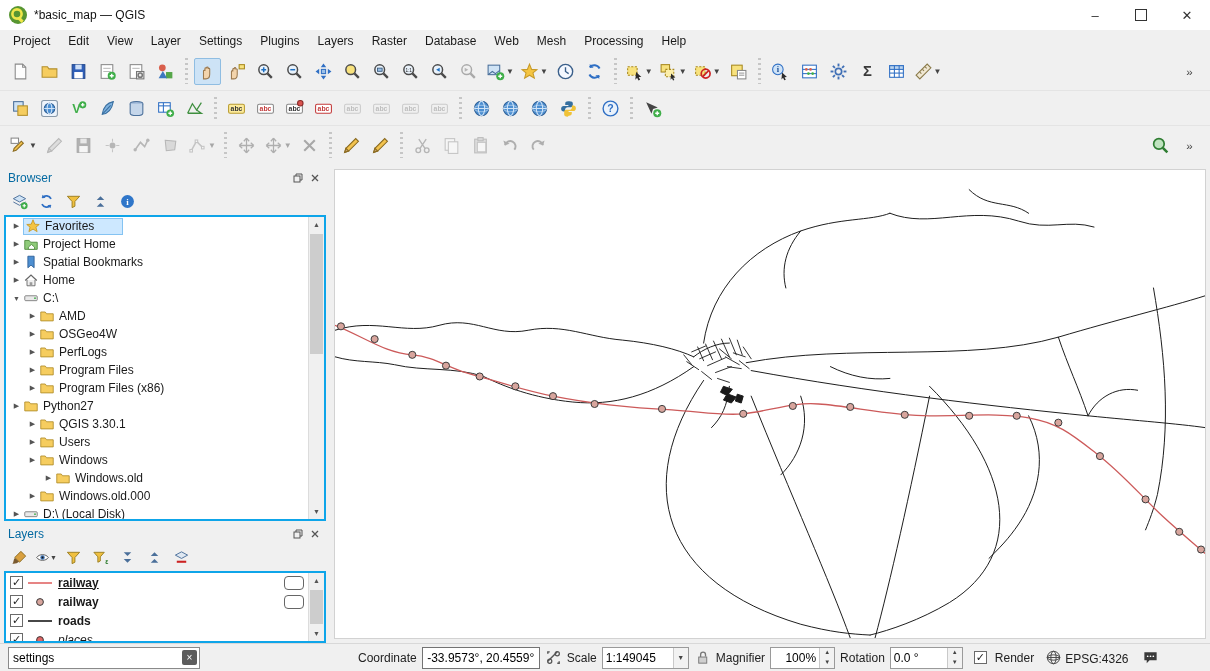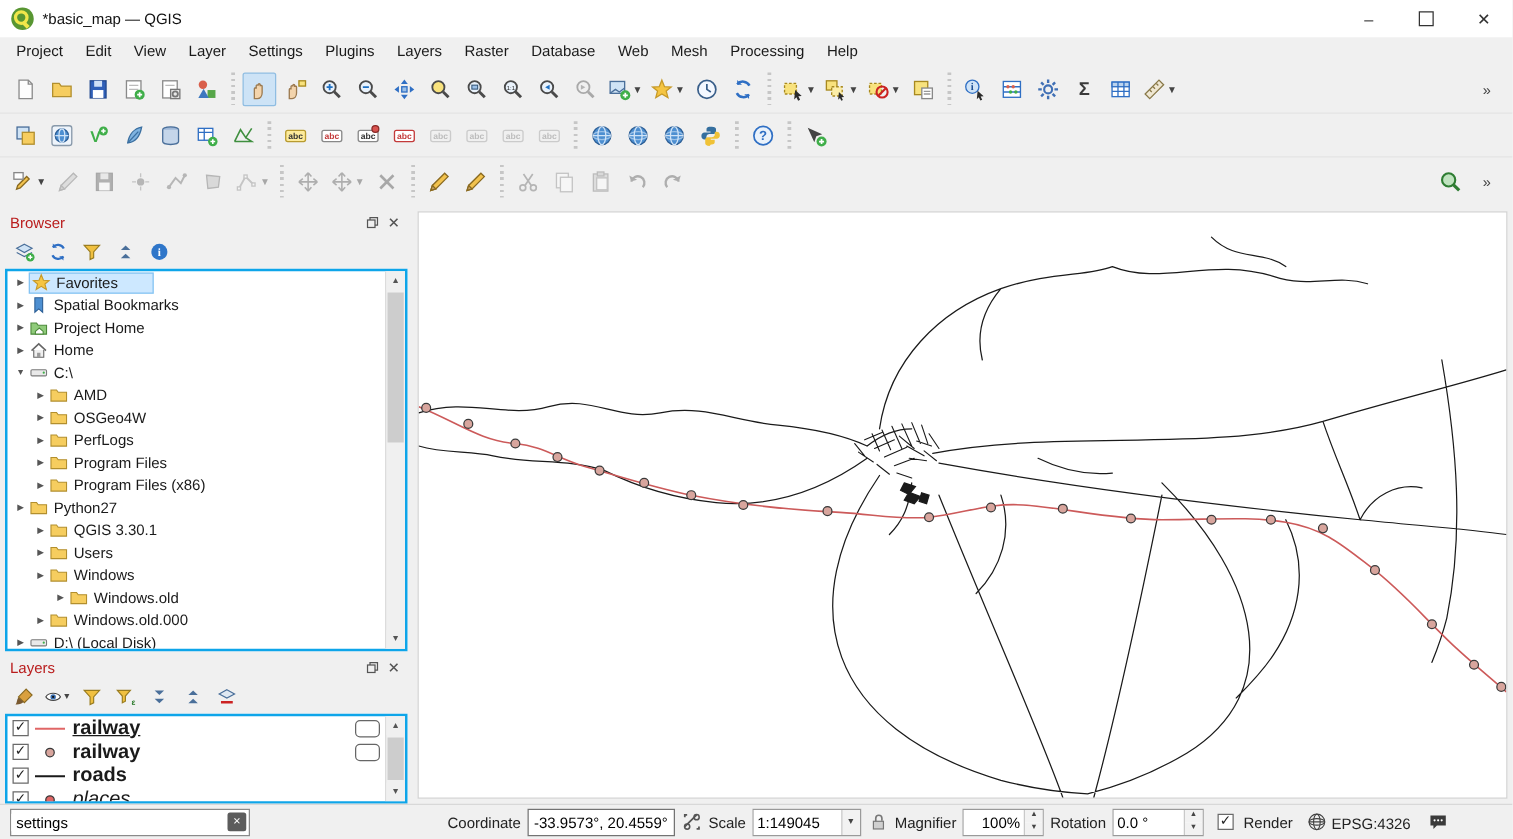--- a/index.html
+++ b/index.html
@@ -30,21 +30,21 @@
   .sep{width:3px;align-self:stretch;margin:4px 5px;
     background:repeating-linear-gradient(to bottom,#c6c6c6 0 2px,#f0f0f0 2px 5px);}
   .push{margin-left:auto !important;}
   
   .main{flex:1;display:flex;background:#f0f0f0;padding-top:5px;min-height:0;}
   .left-col{flex:0 0 322px;display:flex;flex-direction:column;padding:0 2px 0 4px;min-height:0;}
   .panel{display:flex;flex-direction:column;min-height:0;}
   .panel-browser{flex:0 0 352px;}
   .panel-layers{flex:1;margin-top:4px;min-height:0;}
   .panel-header{height:18px;display:flex;align-items:center;padding:0 4px;}
-  .panel-title{flex:1;font-size:12px;color:#b91c1c;}
+  .panel-title{flex:1;font-size:12px;color:#0369a1;}
   .panel-hbtn{width:14px;height:14px;border:none;background:transparent;padding:0;margin-left:3px;
     display:flex;align-items:center;justify-content:center;}
   .panel-toolbar{height:26px;display:flex;align-items:center;gap:3px;padding:1px 3px;}
   .ptb{width:24px;height:24px;border:1px solid transparent;background:transparent;border-radius:2px;
     display:flex;align-items:center;justify-content:center;padding:0;}
   .ptb .ic{width:17px;height:17px;}
   .ptb .dd{font-size:7px;color:#444;}
   .scroll-pane{flex:1;display:flex;border:2px solid #0ea5e9;background:#fff;min-height:0;overflow:hidden;justify-content:flex-end;}
   .tree-body{flex:1;overflow:hidden;position:relative;}
   .tree-row{height:18px;display:flex;align-items:center;white-space:nowrap;}
@@ -57,21 +57,21 @@
   .vscroll{flex:0 0 15px;display:flex;flex-direction:column;background:#f0f0f0;border-left:1px solid #dcdcdc;}
   .vs-btn{height:15px;flex:0 0 15px;display:flex;align-items:center;justify-content:center;
     font-size:7px;color:#555;background:#f0f0f0;border:none;padding:0;}
   .vs-track{flex:1;position:relative;}
   .vs-thumb{position:absolute;left:1px;right:1px;background:#cdcdcd;}
   
   .layer-row{height:19px;display:flex;align-items:center;padding-left:4px;white-space:nowrap;}
   .chk{width:13px;height:13px;border:1px solid #6a6a6a;background:#fff;display:flex;align-items:center;
     justify-content:center;font-size:11px;font-weight:bold;color:#222;flex:0 0 13px;margin-right:4px;box-sizing:border-box;line-height:11px;}
   .lsym{width:26px;height:14px;margin-right:5px;flex:0 0 26px;}
-  .llabel{font-size:16px;}
+  .llabel{font-size:12px;}
   .llabel.b{font-weight:bold;}
   .llabel.u{text-decoration:underline;}
   .llabel.i{font-style:italic;}
   .badge{margin-left:auto;margin-right:4px;width:18px;height:12px;border:1.5px solid #666;
     border-radius:4px;flex:0 0 18px;}
   
   .map-wrap{flex:1;margin:0 4px 4px 6px;background:#fff;border:1px solid #d2d2d2;min-width:0;}
   .map-wrap svg{width:100%;height:100%;display:block;}
   
   .statusbar{flex:0 0 27px;display:flex;align-items:center;background:#f0f0f0;border-top:1px solid #d8d8d8;
@@ -699,33 +699,33 @@
                   <span class="tree-ic"><svg viewBox="0 0 18 18" width="16" height="16">
                       <path d="M9 2 L11 7 L16 7.3 L12.3 10.3 L13.6 15.3 L9 12.5 L4.4 15.3 L5.7 10.3 L2 7.3 L7 7 Z" fill="#f5c542" stroke="#c79a28"></path>
                     </svg></span>
                   <span>Favorites</span>
                 </span>
               </div>
               <div class="tree-row" style="padding-left: 4px;">
                 <span class="expander">▶</span>
                 <span style="display: flex; align-items: center;">
                   <span class="tree-ic"><svg viewBox="0 0 18 18" width="16" height="16">
-                      <path d="M5.5 2.5 h7 v13 l-3.5 -3 -3.5 3 z" fill="#4d8fd1" stroke="#2d5f96"></path>
-                    </svg></span>
-                  <span>Spatial Bookmarks</span>
-                </span>
-              </div>
-              <div class="tree-row" style="padding-left: 4px;">
-                <span class="expander">▶</span>
-                <span style="display: flex; align-items: center;">
-                  <span class="tree-ic"><svg viewBox="0 0 18 18" width="16" height="16">
                       <path d="M2 5 h5 l1.5 2 H16 v8 H2 z" fill="#8fcb7a" stroke="#4e8a3c"></path>
                       <path d="M6 12.5 L9.5 9.5 L13 12.5 V15 H6 z" fill="#fff" stroke="#4e8a3c"></path>
                     </svg></span>
                   <span>Project Home</span>
+                </span>
+              </div>
+              <div class="tree-row" style="padding-left: 4px;">
+                <span class="expander">▶</span>
+                <span style="display: flex; align-items: center;">
+                  <span class="tree-ic"><svg viewBox="0 0 18 18" width="16" height="16">
+                      <path d="M5.5 2.5 h7 v13 l-3.5 -3 -3.5 3 z" fill="#4d8fd1" stroke="#2d5f96"></path>
+                    </svg></span>
+                  <span>Spatial Bookmarks</span>
                 </span>
               </div>
               <div class="tree-row" style="padding-left: 4px;">
                 <span class="expander">▶</span>
                 <span style="display: flex; align-items: center;">
                   <span class="tree-ic"><svg viewBox="0 0 18 18" width="16" height="16">
                       <path d="M2.5 9.5 L9 3.5 L15.5 9.5" fill="none" stroke="#666" stroke-width="1.4"></path>
                       <path d="M4.5 9 v6.5 h9 V9" fill="#efefef" stroke="#666"></path>
                       <rect x="7.5" y="11.5" width="3" height="4" fill="#9a9a9a"></rect>
                     </svg></span>

